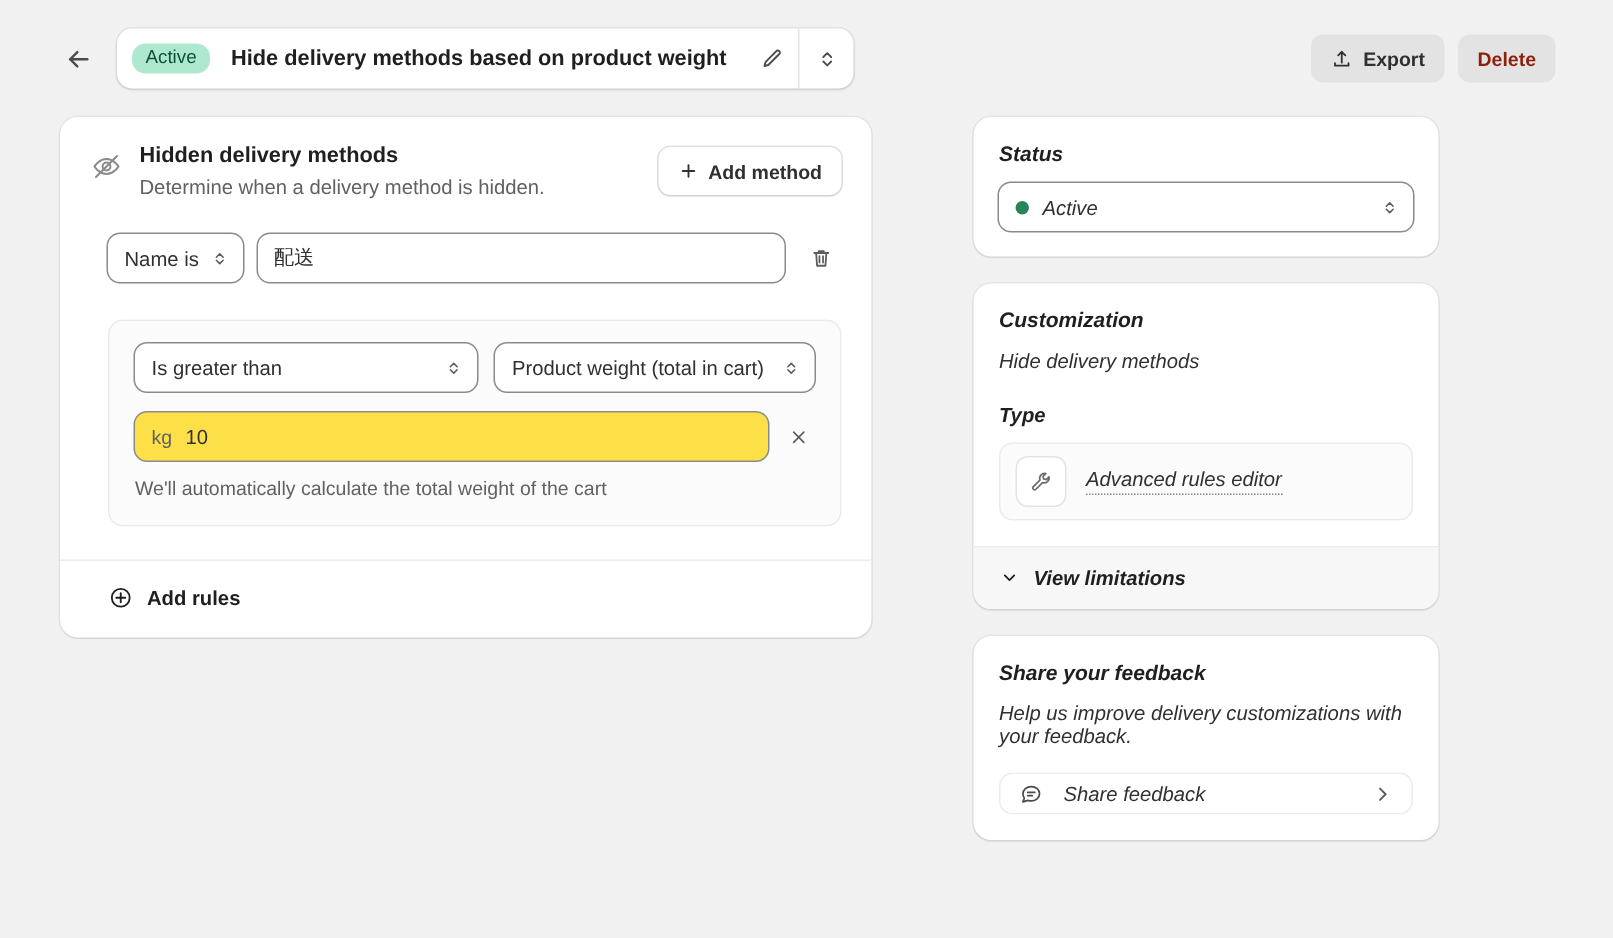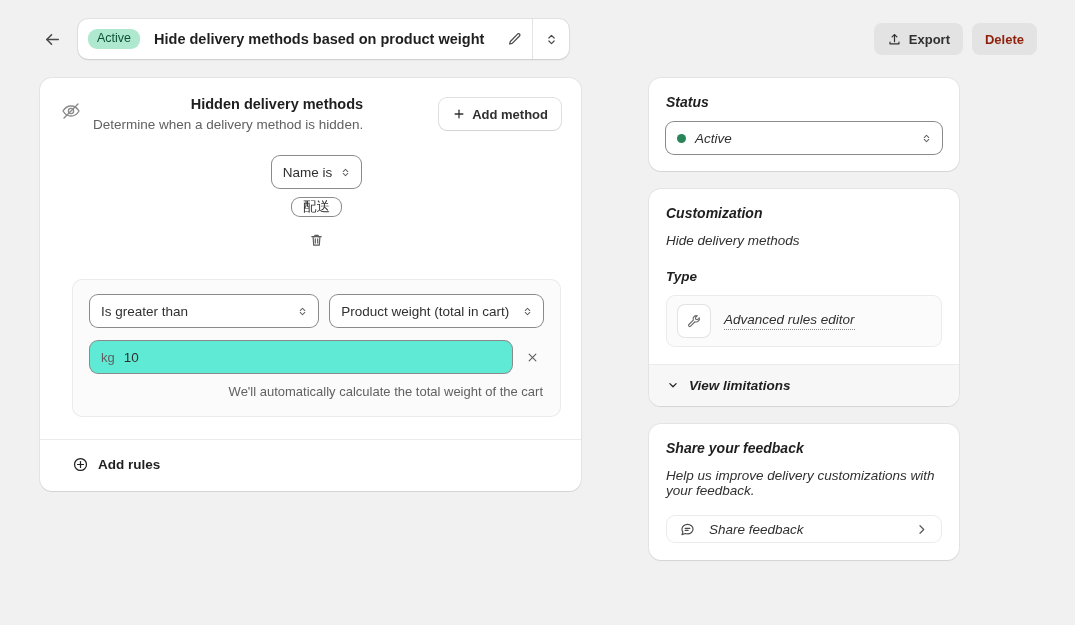--- a/index.html
+++ b/index.html
@@ -56,21 +56,21 @@
     height: 32px; border-radius: 8px; display: flex; align-items: center;
     gap: 7px; padding: 0 13px; font-size: 13px; font-weight: 700;
     cursor: pointer; white-space: nowrap; border: none;
     font-family: "Liberation Sans", sans-serif;
   }
   .btn-export { background: #e3e3e3; color: #303030; }
   .btn-delete { background: #e3e3e3; color: #8e1f0b; }
 
   
   .content { position: absolute; left: 0; top: 78px; width: 1075px; }
-  .col-main { position: absolute; left: 40px; top: 0; width: 541px; text-align: right; }
+  .col-main { position: absolute; left: 40px; top: 0; width: 541px; }
   .col-side { position: absolute; left: 649px; top: 0; width: 310px; font-style: italic; }
 
   .card {
     background: #ffffff; border-radius: 12px;
     box-shadow: 0 0 0 1px rgba(0,0,0,0.05), 0 1px 1px rgba(0,0,0,0.07);
   }
 
   
   .mc-head { display: flex; align-items: flex-start; padding: 18px 20px 0 20px; }
   .mc-icon { width: 22px; height: 22px; margin-top: 4px; color: #8a8a8a; flex: none; }
@@ -81,21 +81,20 @@
     margin-left: auto; margin-top: 2px;
     height: 32px; background: #ffffff; color: #303030;
     border-radius: 8px; display: flex; align-items: center; gap: 6px;
     padding: 0 13px; font-size: 13px; font-weight: 700; cursor: pointer;
     box-shadow: 0 0 0 1px rgba(0,0,0,0.12), 0 1px 1px rgba(0,0,0,0.06);
   }
 
   .method-row {
     display: flex; align-items: center; gap: 10px;
     padding: 24px 20px 0 32px;
-    flex-direction: column;
   }
   .select {
     height: 32px; background: #fff; border-radius: 8px;
     display: flex; align-items: center; padding: 0 9px 0 11px;
     font-size: 13.5px; color: #303030; cursor: pointer; white-space: nowrap;
     box-shadow: 0 0 0 1px #8a8a8a;
   }
   .select .caret { margin-left: 7px; color: #5c5c5c; display: flex; }
   .textfield {
     flex: 1; height: 32px; background: #fff; border-radius: 8px;
@@ -113,21 +112,21 @@
     background: #fbfbfb; border-radius: 10px;
     box-shadow: inset 0 0 0 1px #ebebeb;
     padding: 16px 18px 18px 18px;
     position: relative;
   }
   .rule-top { display: flex; gap: 12px; }
   .sel-wide { width: 219px; justify-content: space-between; }
   .sel-mid  { width: 235px; justify-content: space-between; }
   .rule-value-row { display: flex; align-items: flex-start; margin-top: 14px; }
   .value-field {
-    width: 486px; height: 32px; background: #5eead4; border-radius: 8px;
+    width: 486px; height: 32px; background: #fde047; border-radius: 8px;
     display: flex; align-items: center; padding: 0 11px;
     box-shadow: 0 0 0 1px #8a8a8a; font-size: 13.5px;
   }
   .value-prefix { color: #616161; margin-right: 9px; font-size: 13px; }
   .value-num { color: #303030; }
   .rule-remove {
     margin-left: 10px; margin-top: 4px;
     width: 24px; height: 24px; display: flex; align-items: center;
     justify-content: center; color: #5c5c5c; cursor: pointer;
   }

